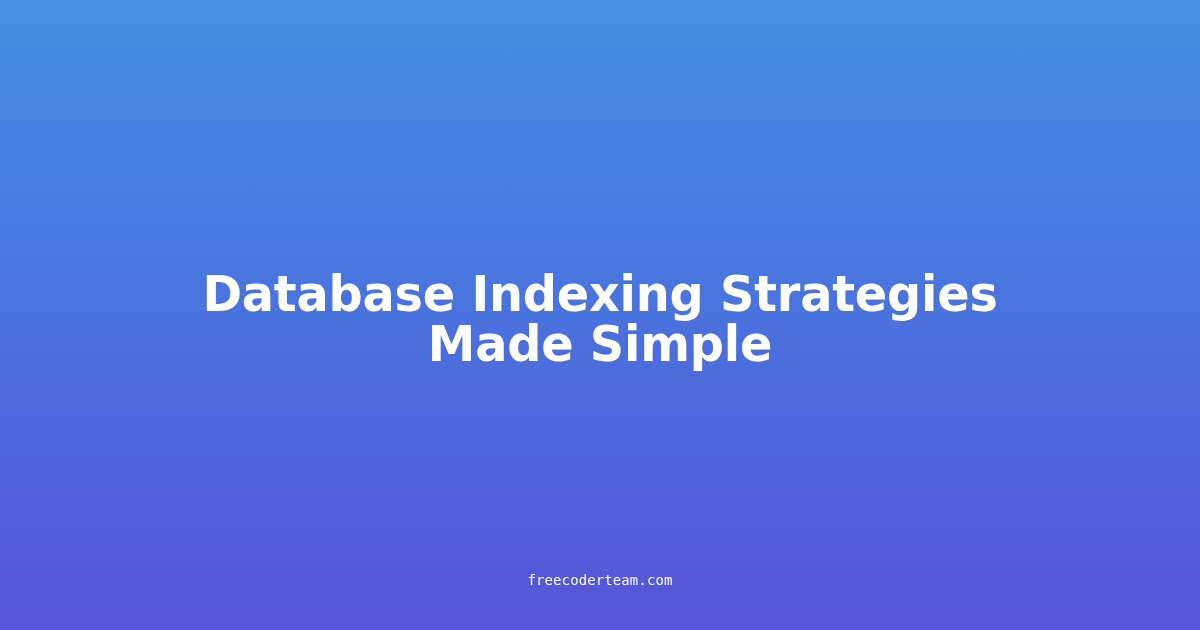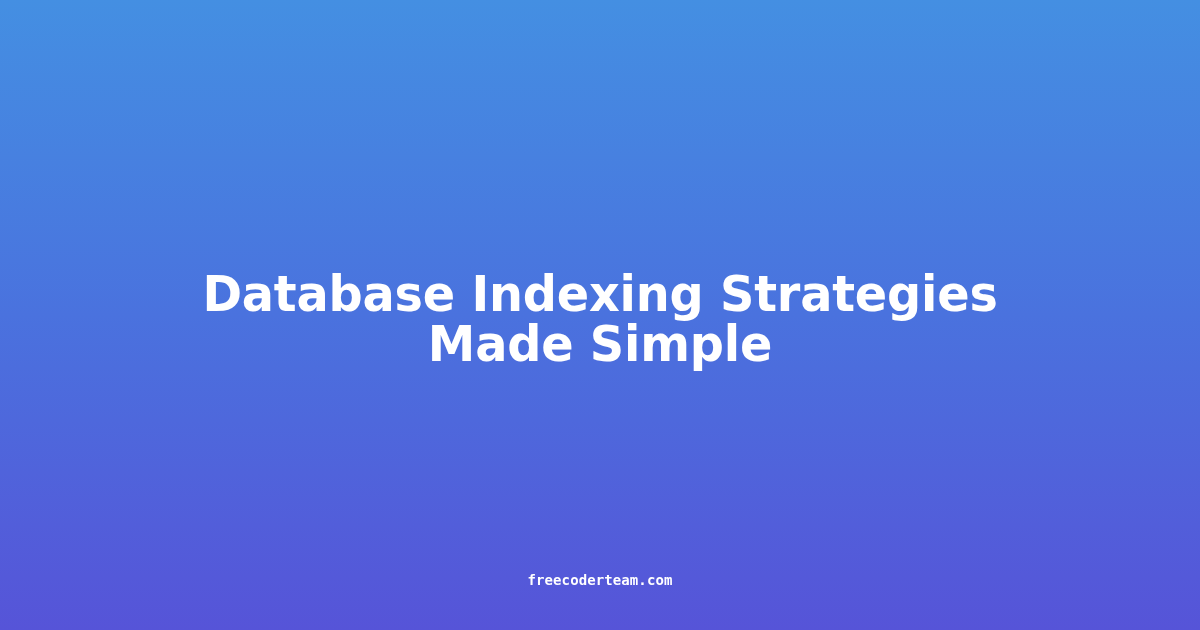--- a/index.html
+++ b/index.html
@@ -57,21 +57,21 @@
     right: 0;
     bottom: 41px;
     display: flex;
     align-items: center;
     justify-content: center;
   }
 
   #site-domain {
     color: #FFFFFF;
     font-family: "DejaVu Sans Mono", monospace;
-    font-weight: 700;
+    font-weight: 400;
     font-size: 14px;
     line-height: 18px;
     letter-spacing: 0.1px;
     text-align: center;
     white-space: nowrap;
   }
 </style>
 </head>
 <body>
 

